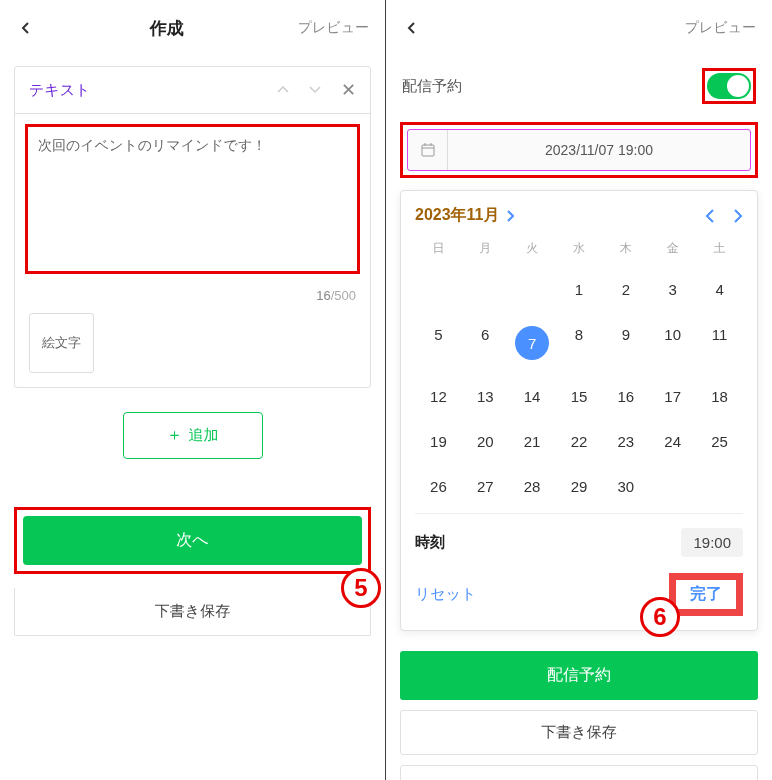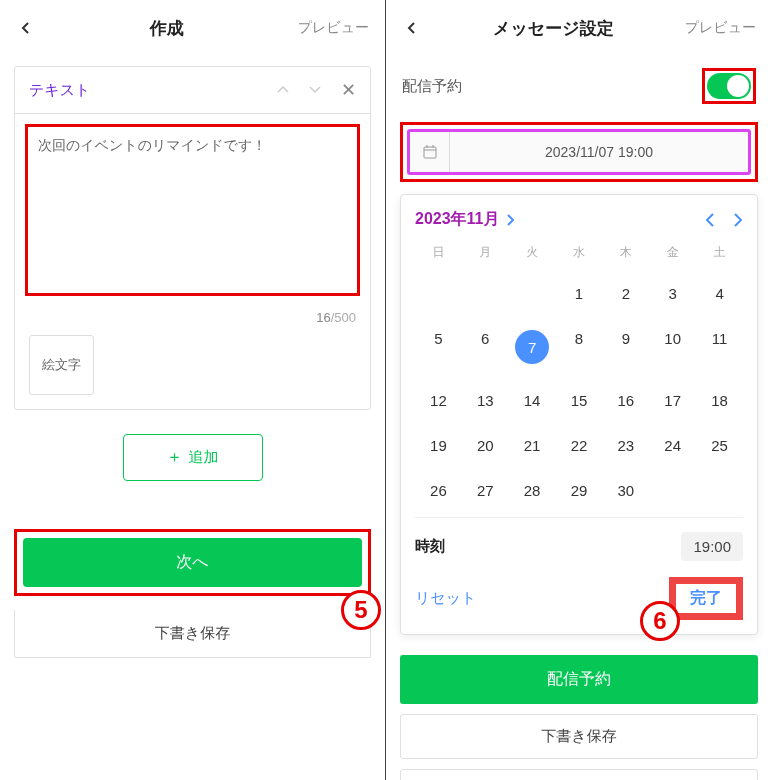--- a/index.html
+++ b/index.html
@@ -11,46 +11,46 @@
     .header-title { font-size: 17px; font-weight: 600; color: #222; }
     .preview-link { font-size: 14px; color: #888; }
     .content { padding: 10px 14px; }
     .card { border: 1px solid #e0e0e0; border-radius: 3px; background: #fff; }
     .card-header { display: flex; align-items: center; justify-content: space-between; padding: 12px 14px; border-bottom: 1px solid #e0e0e0; }
     .card-header-left { font-size: 15px; color: #6d28d9; }
     .card-header-right { display: flex; align-items: center; gap: 20px; }
     .chevron { color: #ccc; font-size: 14px; }
     .close-x { color: #888; font-size: 18px; cursor: pointer; }
     .textarea-wrap { padding: 10px; }
-    .textarea-box { border: 3px solid #e60000; padding: 10px; height: 172px; position: relative; }
+    .textarea-box { border: 3px solid #e60000; padding: 10px; height: 150px; position: relative; }
     .textarea-text { font-size: 14px; color: #666; }
     .char-count { text-align: right; font-size: 13px; color: #aaa; padding: 4px 14px 0 0; }
     .char-count .cur { color: #888; }
     .emoji-btn { display: inline-block; border: 1px solid #ddd; border-radius: 3px; padding: 20px 12px; font-size: 13px; color: #666; margin: 10px 14px 14px; }
     .add-btn { display: flex; align-items: center; justify-content: center; gap: 6px; border: 1px solid #06c755; border-radius: 4px; padding: 12px 24px; color: #06c755; font-size: 15px; width: 140px; margin: 24px auto; }
     .plus { font-size: 16px; color: #06c755; }
     .next-wrap { padding: 14px; position: relative; }
     .red-box { border: 3px solid #e60000; padding: 6px; }
     .next-btn { background: #06c755; color: #fff; text-align: center; padding: 14px; font-size: 16px; border-radius: 4px; }
     .badge { position: absolute; width: 40px; height: 40px; border-radius: 50%; background: #fff; border: 3px solid #e60000; color: #e60000; font-size: 24px; font-weight: bold; display: flex; align-items: center; justify-content: center; right: 4px; bottom: -20px; z-index: 5; }
     .draft-btn { text-align: center; padding: 14px; font-size: 15px; color: #444; border: 1px solid #e0e0e0; border-top: none; border-radius: 0 0 2px 2px; margin: 0 14px; }
     .draft-btn-right { text-align: center; padding: 12px; font-size: 15px; color: #444; border: 1px solid #e0e0e0; border-radius: 3px; margin: 10px 14px; }
     
     .delivery-row { display: flex; align-items: center; justify-content: space-between; padding: 12px 16px; position: relative; }
     .delivery-label { font-size: 15px; color: #555; }
     .toggle-wrap { border: 3px solid #e60000; padding: 2px; }
     .toggle { width: 44px; height: 26px; background: #06c755; border-radius: 13px; position: relative; }
     .toggle-knob { width: 22px; height: 22px; background: #fff; border-radius: 50%; position: absolute; right: 2px; top: 2px; }
     .datetime-wrap { margin: 6px 14px; border: 3px solid #e60000; padding: 4px; }
-    .datetime-inner { display: flex; align-items: center; border: 3px solid #d946ef; background: #fafafa; border-radius: 3px; }
+    .datetime-inner { display: flex; align-items: center; border: 1px solid #d946ef; background: #fafafa; border-radius: 3px; }
     .cal-icon { width: 40px; height: 40px; display: flex; align-items: center; justify-content: center; border-right: 1px solid #ddd; color: #999; }
     .datetime-text { flex: 1; text-align: center; font-size: 14px; color: #555; }
     .calendar-card { margin: 12px 14px 0; border: 1px solid #e0e0e0; border-radius: 4px; box-shadow: 0 2px 8px rgba(0,0,0,0.08); background: #fff; padding: 14px; position: relative; }
     .cal-head { display: flex; align-items: center; justify-content: space-between; margin-bottom: 10px; }
-    .cal-month { font-size: 16px; font-weight: 600; color: #a21caf; display: flex; align-items: center; gap: 6px; }
+    .cal-month { font-size: 16px; font-weight: 600; color: #a16207; display: flex; align-items: center; gap: 6px; }
     .cal-month-chev { color: #4a90ff; font-size: 14px; }
     .cal-nav { display: flex; gap: 18px; }
     .cal-nav-btn { color: #4a90ff; font-size: 18px; }
     .cal-grid { display: grid; grid-template-columns: repeat(7, 1fr); text-align: center; row-gap: 12px; }
     .dow { font-size: 12px; color: #aaa; padding: 4px 0; }
     .day { font-size: 15px; color: #333; padding: 8px 0; }
     .day.empty { color: transparent; }
     .day.selected { position: relative; }
     .day.selected span { background: #4a90ff; color: #fff; width: 34px; height: 34px; border-radius: 50%; display: inline-flex; align-items: center; justify-content: center; }
     .time-row { display: flex; align-items: center; justify-content: space-between; padding: 14px 0 6px; border-top: 1px solid #eee; margin-top: 10px; }
@@ -122,21 +122,20 @@
   <div class="draft-btn">下書き保存</div>
 </div>
 
 <div class="screen">
   <div class="header">
     <div class="back-icon">
       <svg width="14" height="14" viewBox="0 0 14 14">
           <path d="M9 2 L4 7 L9 12" stroke="#333" stroke-width="2" fill="none"></path>
         </svg>
     </div>
-    <div class="header-title">メッセージ設定</div>
     <div class="preview-link">プレビュー</div>
   </div>
 
   <div class="delivery-row">
     <div class="delivery-label">配信予約</div>
     <div class="toggle-wrap">
       <div class="toggle">
         <div class="toggle-knob"></div>
       </div>
     </div>

